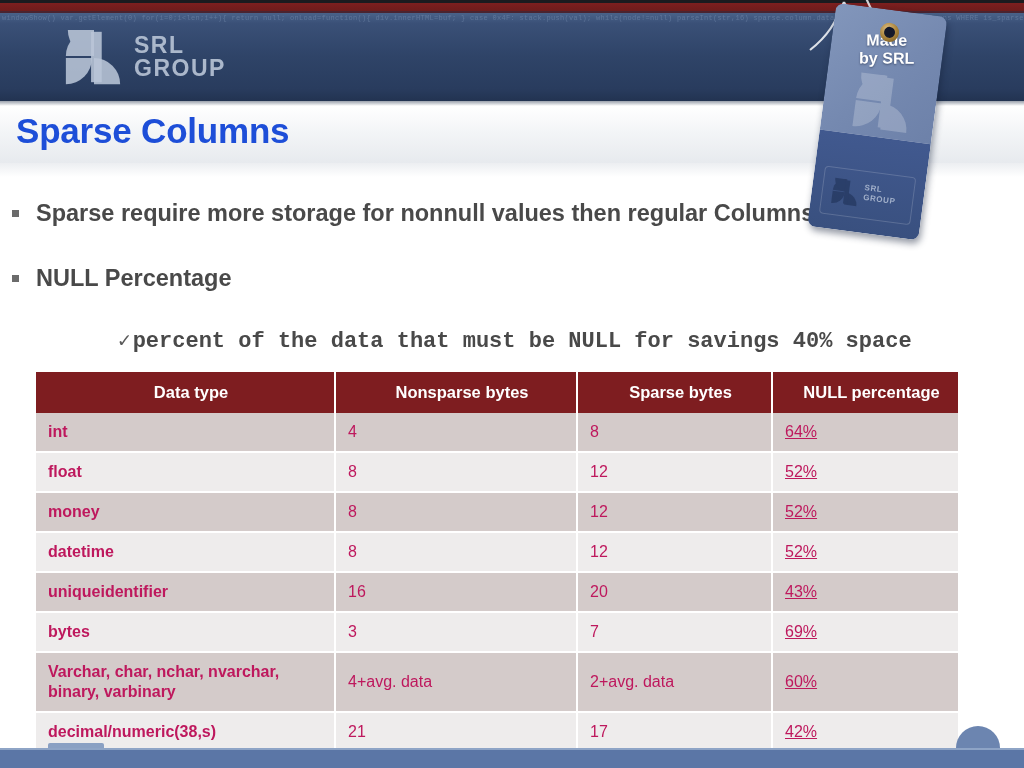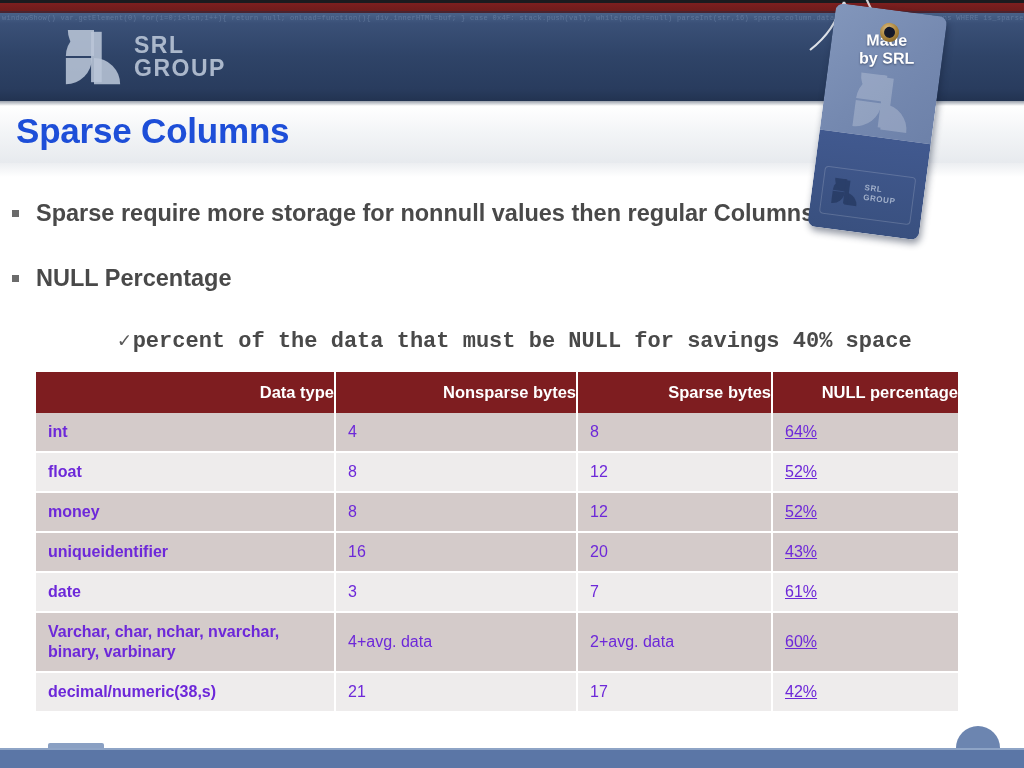--- a/index.html
+++ b/index.html
@@ -148,31 +148,31 @@
   #data-table col.c1 { width: 299px; }
   #data-table col.c2 { width: 242px; }
   #data-table col.c3 { width: 195px; }
   #data-table col.c4 { width: 186px; }
 
   #data-table thead th {
     background: #7e1d20;
     color: #ffffff;
     font-size: 16.5px;
     font-weight: bold;
-    text-align: right;
+    text-align: center;
     padding: 10px 0 11px 12px;
     vertical-align: top;
     border-right: 2px solid #ffffff;
     line-height: 20px;
   }
   #data-table thead th:last-child { border-right: none; }
 
   #data-table tbody td {
     font-size: 16px;
-    color: #6d28d9;
+    color: #be185d;
     padding: 9px 0 9px 12px;
     border-right: 2px solid #ffffff;
     border-bottom: 2px solid #ffffff;
     vertical-align: middle;
     line-height: 20px;
   }
   #data-table tbody td:last-child { border-right: none; text-decoration: underline; }
   #data-table tbody td.dt { font-weight: bold; }
   #data-table tbody tr.odd td  { background: #d4cbca; }
   #data-table tbody tr.even td { background: #eeecec; }
@@ -362,31 +362,37 @@
         <td>8</td>
         <td>12</td>
         <td>52%</td>
       </tr>
       <tr class="odd">
         <td class="dt">money</td>
         <td>8</td>
         <td>12</td>
         <td>52%</td>
       </tr>
+      <tr class="even">
+        <td class="dt">datetime</td>
+        <td>8</td>
+        <td>12</td>
+        <td>52%</td>
+      </tr>
       <tr class="odd">
         <td class="dt">uniqueidentifier</td>
         <td>16</td>
         <td>20</td>
         <td>43%</td>
       </tr>
       <tr class="even">
-        <td class="dt">date</td>
+        <td class="dt">bytes</td>
         <td>3</td>
         <td>7</td>
-        <td>61%</td>
+        <td>69%</td>
       </tr>
       <tr class="odd">
         <td class="dt" style="width:180px;">Varchar, char, nchar, nvarchar, binary, varbinary</td>
         <td>4+avg. data</td>
         <td>2+avg. data</td>
         <td>60%</td>
       </tr>
       <tr class="even">
         <td class="dt">decimal/numeric(38,s)</td>
         <td>21</td>

